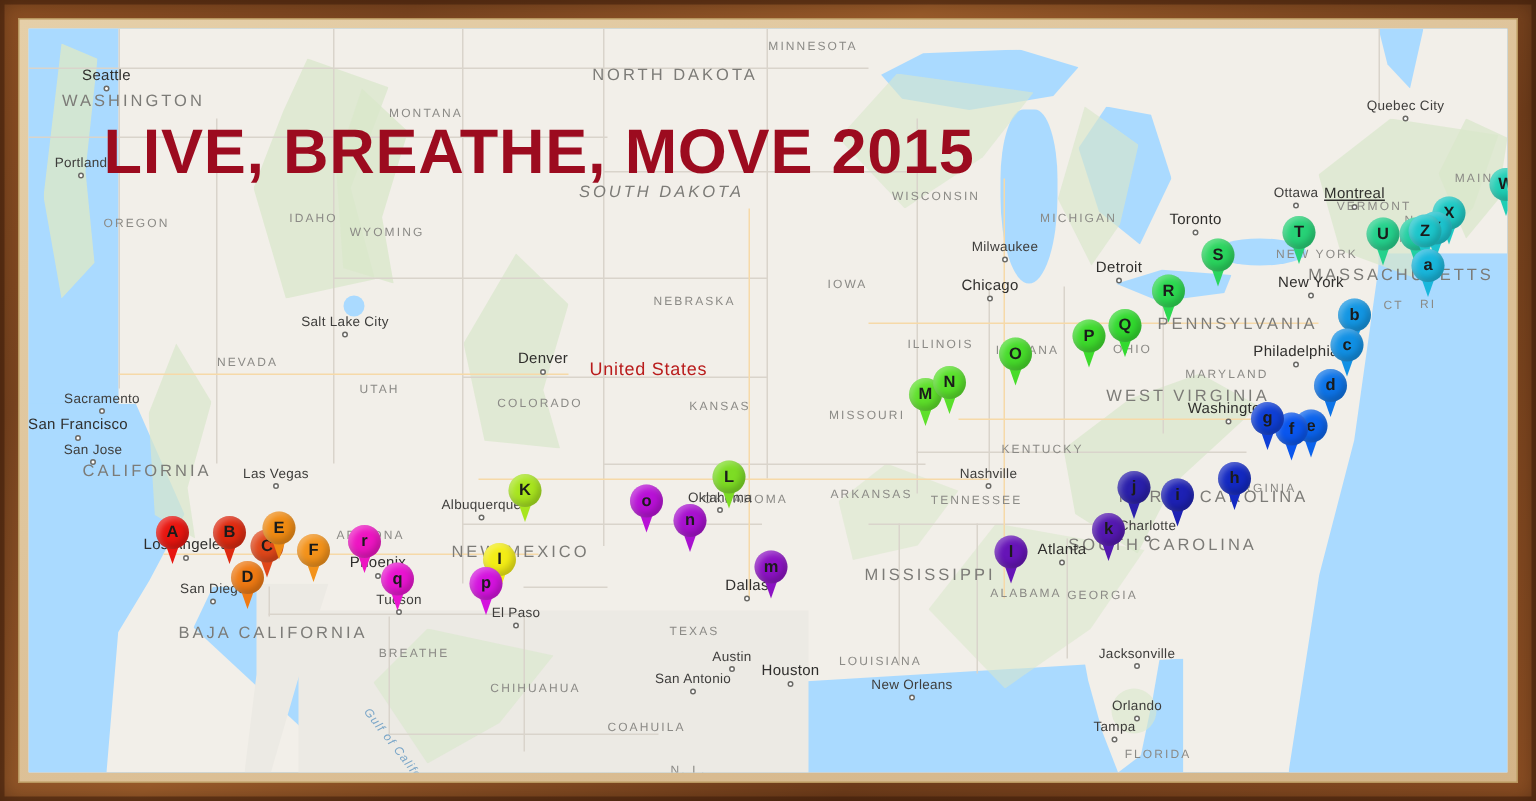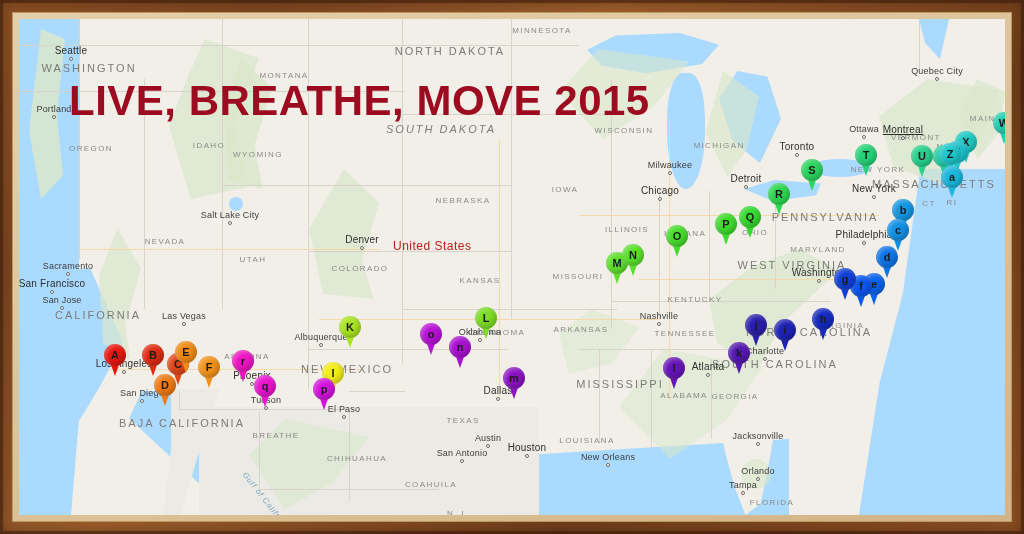--- a/index.html
+++ b/index.html
@@ -201,38 +201,38 @@
           <div class="lbl bigstate" style="left: 431px; top: 32px; transform: translate(-50%, -50%);">NORTH DAKOTA</div>
           <div class="lbl bigstate" style="left: 422px; top: 110px; transform: translate(-50%, -50%); font-style: italic;">SOUTH DAKOTA</div>
           <div class="lbl state" style="left: 239px; top: 136px; transform: translate(-50%, -50%);">WYOMING</div>
           <div class="lbl state" style="left: 146px; top: 223px; transform: translate(-50%, -50%);">NEVADA</div>
           <div class="lbl state" style="left: 234px; top: 241px; transform: translate(-50%, -50%);">UTAH</div>
           <div class="lbl bigstate" style="left: 79px; top: 296px; transform: translate(-50%, -50%);">CALIFORNIA</div>
           <div class="lbl state" style="left: 341px; top: 250px; transform: translate(-50%, -50%);">COLORADO</div>
           <div class="lbl state" style="left: 228px; top: 338px; transform: translate(-50%, -50%);">ARIZONA</div>
           <div class="lbl bigstate" style="left: 328px; top: 350px; transform: translate(-50%, -50%);">NEW MEXICO</div>
           <div class="lbl state" style="left: 444px; top: 182px; transform: translate(-50%, -50%);">NEBRASKA</div>
-          <div class="lbl state" style="left: 461px; top: 262px; transform: translate(-50%, -50%);">KANSAS</div>
+          <div class="lbl state" style="left: 461px; top: 252px; transform: translate(-50%, -50%);">KANSAS</div>
           <div class="lbl state" style="left: 546px; top: 171px; transform: translate(-50%, -50%);">IOWA</div>
           <div class="lbl state" style="left: 559px; top: 258px; transform: translate(-50%, -50%);">MISSOURI</div>
           <div class="lbl state" style="left: 608px; top: 211px; transform: translate(-50%, -50%);">ILLINOIS</div>
           <div class="lbl state" style="left: 666px; top: 215px; transform: translate(-50%, -50%);">INDIANA</div>
           <div class="lbl state" style="left: 736px; top: 214px; transform: translate(-50%, -50%);">OHIO</div>
           <div class="lbl state" style="left: 700px; top: 127px; transform: translate(-50%, -50%);">MICHIGAN</div>
           <div class="lbl state" style="left: 605px; top: 112px; transform: translate(-50%, -50%);">WISCONSIN</div>
           <div class="lbl state" style="left: 523px; top: 12px; transform: translate(-50%, -50%);">MINNESOTA</div>
           <div class="lbl state" style="left: 478px; top: 314px; transform: translate(-50%, -50%);">OKLAHOMA</div>
           <div class="lbl state" style="left: 562px; top: 311px; transform: translate(-50%, -50%);">ARKANSAS</div>
           <div class="lbl state" style="left: 444px; top: 402px; transform: translate(-50%, -50%);">TEXAS</div>
           <div class="lbl state" style="left: 568px; top: 422px; transform: translate(-50%, -50%);">LOUISIANA</div>
           <div class="lbl bigstate" style="left: 601px; top: 365px; transform: translate(-50%, -50%);">MISSISSIPPI</div>
           <div class="lbl state" style="left: 665px; top: 377px; transform: translate(-50%, -50%);">ALABAMA</div>
           <div class="lbl state" style="left: 716px; top: 378px; transform: translate(-50%, -50%);">GEORGIA</div>
           <div class="lbl state" style="left: 753px; top: 484px; transform: translate(-50%, -50%);">FLORIDA</div>
-          <div class="lbl state" style="left: 666px; top: 315px; transform: translate(-50%, -50%);">TENNESSEE</div>
+          <div class="lbl state" style="left: 632px; top: 315px; transform: translate(-50%, -50%);">TENNESSEE</div>
           <div class="lbl state" style="left: 676px; top: 281px; transform: translate(-50%, -50%);">KENTUCKY</div>
           <div class="lbl bigstate" style="left: 773px; top: 246px; transform: translate(-50%, -50%);">WEST VIRGINIA</div>
           <div class="lbl state" style="left: 822px; top: 283px; transform: translate(-50%, -50%); margin-top: 24px;">VIRGINIA</div>
           <div class="lbl bigstate" style="left: 790px; top: 313px; transform: translate(-50%, -50%);">NORTH CAROLINA</div>
           <div class="lbl bigstate" style="left: 756px; top: 345px; transform: translate(-50%, -50%);">SOUTH CAROLINA</div>
           <div class="lbl state" style="left: 799px; top: 231px; transform: translate(-50%, -50%);">MARYLAND</div>
           <div class="lbl bigstate" style="left: 806px; top: 198px; transform: translate(-50%, -50%);">PENNSYLVANIA</div>
           <div class="lbl state" style="left: 859px; top: 151px; transform: translate(-50%, -50%);">NEW YORK</div>
           <div class="lbl state" style="left: 897px; top: 119px; transform: translate(-50%, -50%);">VERMONT</div>
           <div class="lbl state" style="left: 967px; top: 100px; transform: translate(-50%, -50%);">MAINE</div>

